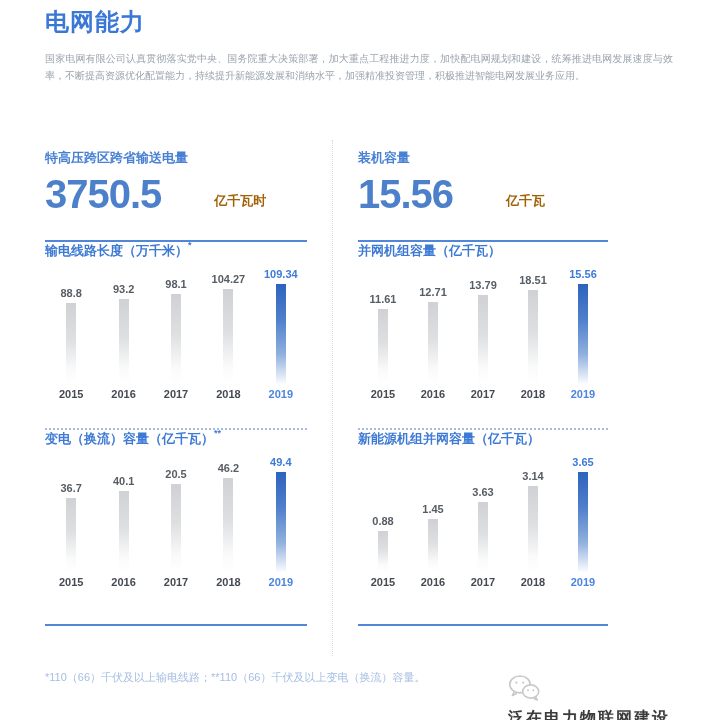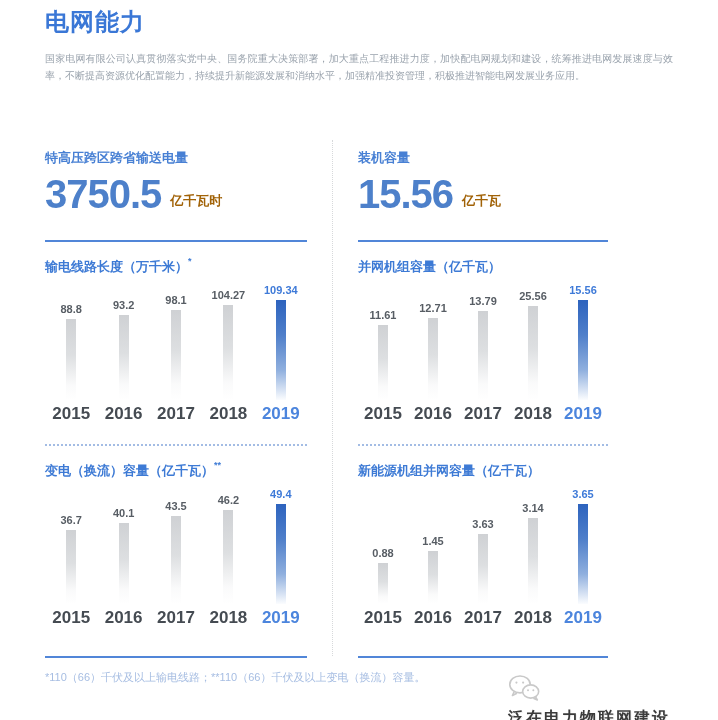--- a/index.html
+++ b/index.html
@@ -25,44 +25,44 @@
     position:absolute; left:332px; top:140px; height:516px; width:0;
     border-left:1px dotted #d7d9db;
   }
 
   .col { position:absolute; top:138px; display:flex; flex-direction:column; }
   .col.left  { left:45px;  width:262px; }
   .col.right { left:358px; width:250px; }
 
   .stat { height:102px; }
   .stat-label { margin-top:11px; font-size:13px; font-weight:bold; color:#4880d4; }
-  .num-row { margin-top:8px; display:flex; align-items:flex-end; }
+  .num-row { margin-top:8px; display:flex; align-items:flex-end;gap:44px; }
   .big  { font-size:40px; font-weight:bold; color:#4d80ca; line-height:0.95; letter-spacing:-1px; }
   .unit { font-size:13px; font-weight:bold; color:#a16207; margin:0 0 3px 9px; }
 
   .hline   { border-top:2px solid #5186d8; width:100%; }
   .dotline { border-top:2px dotted #a3bce4; width:100%; margin-top:24px; }
   .hline.bottom { margin-top:32px; }
 
-  .chart { margin-top:16px; }
+  .chart { }
   .chart-title { height:20px; font-size:13px; font-weight:bold; color:#3d7ad5; }
   .chart-title sup { font-size:9px; vertical-align:top; position:relative; top:-2px; }
   .plot  { height:122px; display:flex; align-items:flex-end; }
   .cell  { flex:1; display:flex; flex-direction:column; justify-content:flex-end; align-items:center; }
   .val   { font-size:11px; font-weight:bold; color:#575d64; margin-bottom:4px; white-space:nowrap; }
   .val.hl{ color:#3e7ad8; }
   .bar {
     width:10px;
     background:linear-gradient(180deg,#cfd1d4 0%,#dddfe1 45%,rgba(235,236,238,0.25) 82%,rgba(250,250,250,0) 100%);
   }
   .bar.hl {
     background:linear-gradient(180deg,#2d63be 0%,#4f7fca 35%,#8fafde 70%,rgba(214,228,248,0.1) 100%);
   }
   .years { margin-top:4px; height:16px; display:flex; }
-  .year  { flex:1; text-align:center; font-size:17px; font-weight:bold; color:#454b52; }
+  .year  { flex:1; text-align:center; font-size:11px; font-weight:bold; color:#454b52; }
   .year.hl { color:#4c85dd; }
 
   .footnote {
     position:absolute; left:45px; top:670px;
     font-size:11px; color:#a6bde2;
   }
   .brand {
     position:absolute; left:508px; top:674px;
     display:flex; gap:7px;flex-direction:column;
   }
@@ -132,21 +132,21 @@
       <div class="plot">
           <div class="cell">
             <div class="val">36.7</div>
             <div class="bar" style="height: 74px;"></div>
           </div>
           <div class="cell">
             <div class="val">40.1</div>
             <div class="bar" style="height: 81px;"></div>
           </div>
           <div class="cell">
-            <div class="val">43.5</div>
+            <div class="val">20.5</div>
             <div class="bar" style="height: 88px;"></div>
           </div>
           <div class="cell">
             <div class="val">46.2</div>
             <div class="bar" style="height: 94px;"></div>
           </div>
           <div class="cell">
             <div class="val hl">49.4</div>
             <div class="bar hl" style="height: 100px;"></div>
           </div>
@@ -182,21 +182,21 @@
           </div>
           <div class="cell">
             <div class="val">12.71</div>
             <div class="bar" style="height: 82px;"></div>
           </div>
           <div class="cell">
             <div class="val">13.79</div>
             <div class="bar" style="height: 89px;"></div>
           </div>
           <div class="cell">
-            <div class="val">25.56</div>
+            <div class="val">18.51</div>
             <div class="bar" style="height: 94px;"></div>
           </div>
           <div class="cell">
             <div class="val hl">15.56</div>
             <div class="bar hl" style="height: 100px;"></div>
           </div>
         </div>
       <div class="years">
           <div class="year">2015</div>
           <div class="year">2016</div>

